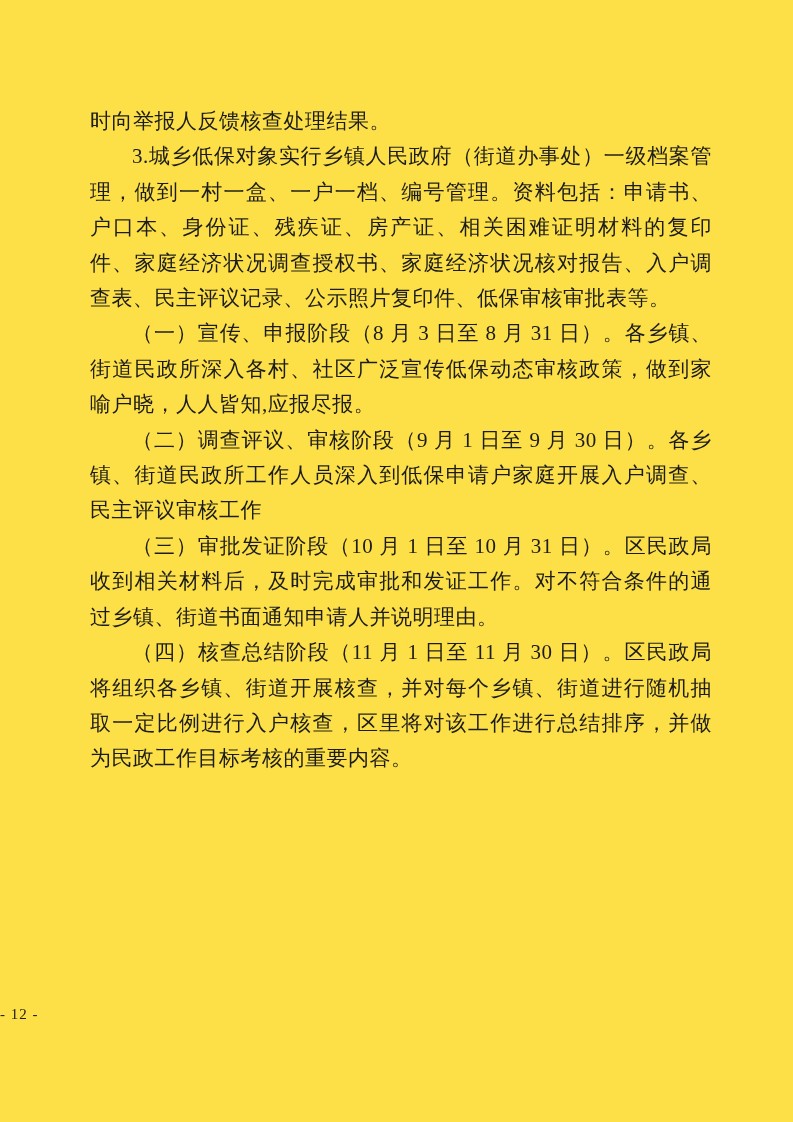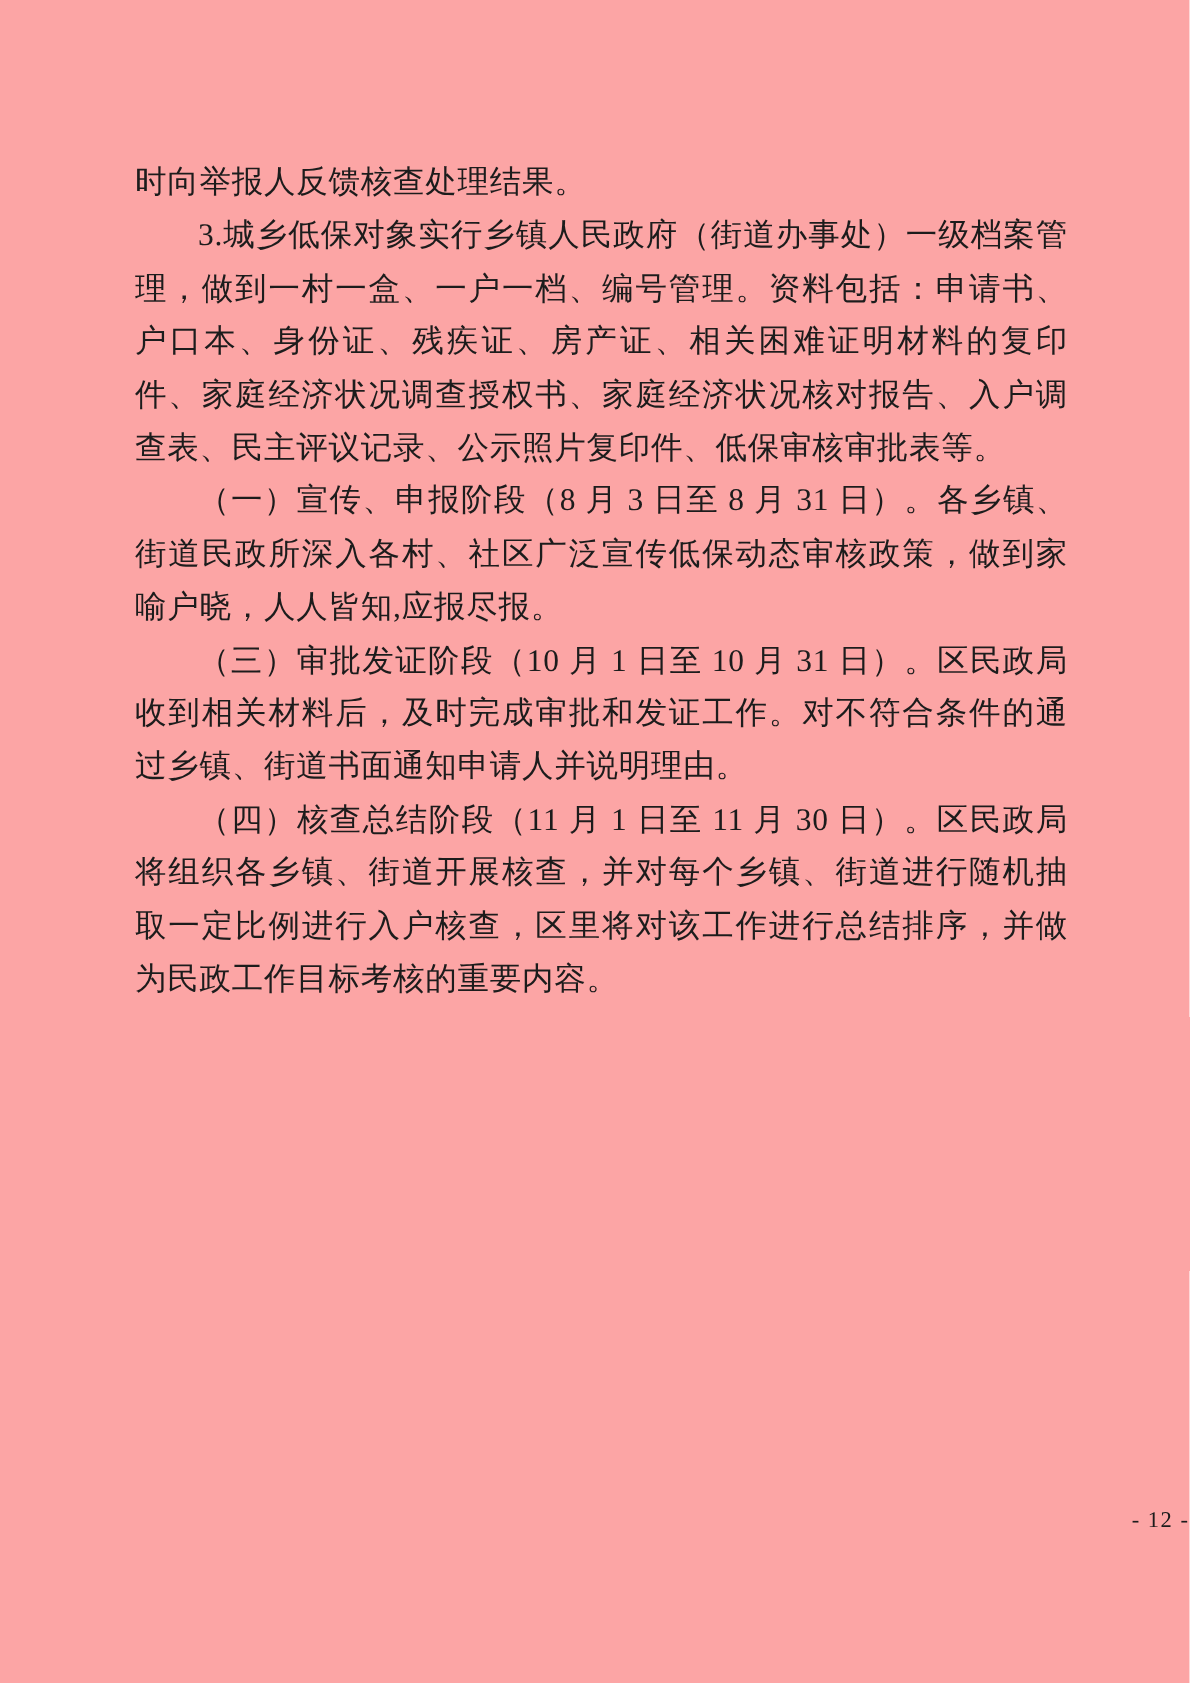--- a/index.html
+++ b/index.html
@@ -4,21 +4,21 @@
 <style>
   html, body {
     margin: 0;
     padding: 0;
     background: #ffffff;
   }
   .page {
     position: relative;
     width: 793px;
     height: 1122px;
-    background: #fca5a5;
+    background: #fde047;
     overflow: hidden;
     font-family: "Liberation Serif", "DejaVu Serif", serif;
     color: #1c1c1c;
   }
   .doc-body {
     position: absolute;
     left: 90px;
     top: 104px;
     width: 622px;
     font-size: 21px;
@@ -44,40 +44,41 @@
     letter-spacing: 1px;
   }
   .stage-lead {
     font-weight: normal;
   }
   .page-footer {
     position: absolute;
     left: 0;
     top: 1004px;
     width: 100%;
-    text-align: right;
+    text-align: left;
     font-size: 15px;
     line-height: 20px;
     color: #1c1c1c;
     letter-spacing: 1px;
   }
 </style>
 </head>
 <body>
 
 <div class="page">
   <div class="doc-body">
 
     <p class="para-continuation">时向举报人反馈核查处理结果。</p>
 
     <p class="para">3.城乡低保对象实行乡镇人民政府（街道办事处）一级档案管理，做到一村一盒、一户一档、编号管理。资料包括：申请书、户口本、身份证、残疾证、房产证、相关困难证明材料的复印件、家庭经济状况调查授权书、家庭经济状况核对报告、入户调查表、民主评议记录、公示照片复印件、低保审核审批表等。</p>
 
 
     <p class="para"><span class="stage-lead">（一）宣传、申报阶段（8 月 3 日至 8 月 31 日）。</span><span>各乡镇、街道民政所深入各村、社区广泛宣传低保动态审核政策，做到家喻户晓，人人皆知,应报尽报。</span></p>
 
+    <p class="para"><span class="stage-lead">（二）调查评议、审核阶段（9 月 1 日至 9 月 30 日）。</span><span>各乡镇、街道民政所工作人员深入到低保申请户家庭开展入户调查、民主评议审核工作</span></p>
 
     <p class="para"><span class="stage-lead">（三）审批发证阶段（10 月 1 日至 10 月 31 日）。</span><span>区民政局收到相关材料后，及时完成审批和发证工作。对不符合条件的通过乡镇、街道书面通知申请人并说明理由。</span></p>
 
     <p class="para"><span class="stage-lead">（四）核查总结阶段（11 月 1 日至 11 月 30 日）。</span><span>区民政局将组织各乡镇、街道开展核查，并对每个乡镇、街道进行随机抽取一定比例进行入户核查，区里将对该工作进行总结排序，并做为民政工作目标考核的重要内容。</span></p>
 
   </div>
 
   <div class="page-footer">- 12 -</div>
 </div>
 

